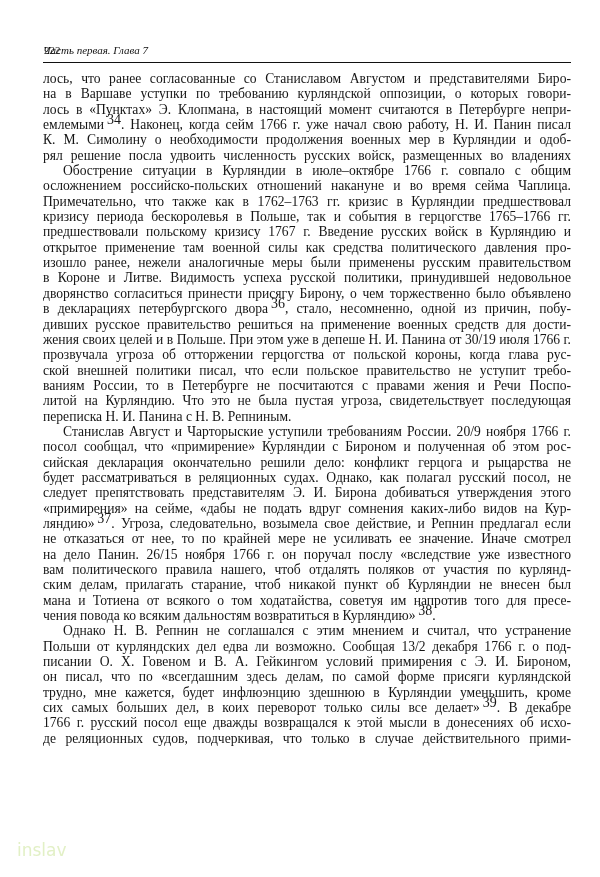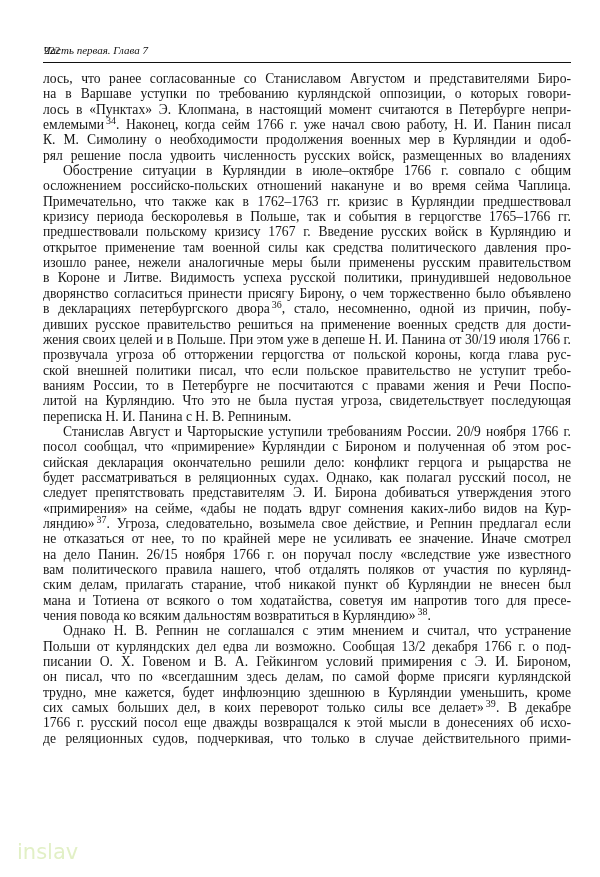--- a/index.html
+++ b/index.html
@@ -6,22 +6,22 @@
   body { width:600px; height:877px; position:relative; overflow:hidden; }
   .page { position:absolute; left:43px; top:40px; width:528px; }
   .running-head { position:relative; height:18px; font-family:"Liberation Serif", serif; font-size:11px; color:#111; }
   .page-num { position:absolute; left:1px; top:4px; }
   .chapter-title { position:absolute; left:0; right:0; top:4px; text-align:left; font-style:italic; }
   .rule { height:0; border-top:1.5px solid #111; margin-top:4px; }
   .body-text { margin-top:8px; font-family:"Liberation Serif", serif; font-size:13.6px; line-height:15.35px; color:#151515; }
   .line { display:block; white-space:nowrap; text-align:justify; text-align-last:justify; height:15.35px; }
   .line.last { text-align-last:left; }
   .line.indent { padding-left:20px; }
-  sup { font-size:10px; line-height:0; vertical-align:5px; }
-  .watermark { position:absolute; left:17px; top:840px; font-family:"DejaVu Sans", sans-serif; font-size:21px; color:#e2f0c6; }
+  sup { font-size:14px; line-height:0; vertical-align:5px; }
+  .watermark { position:absolute; left:17px; top:840px; font-family:"DejaVu Sans", sans-serif; font-size:17px; color:#e2f0c6; }
 </style>
 </head>
 <body>
 
 <div class="page">
   <div class="running-head">
     <span class="page-num">222</span>
     <span class="chapter-title">Часть первая. Глава 7</span>
   </div>
   <div class="rule"></div>

